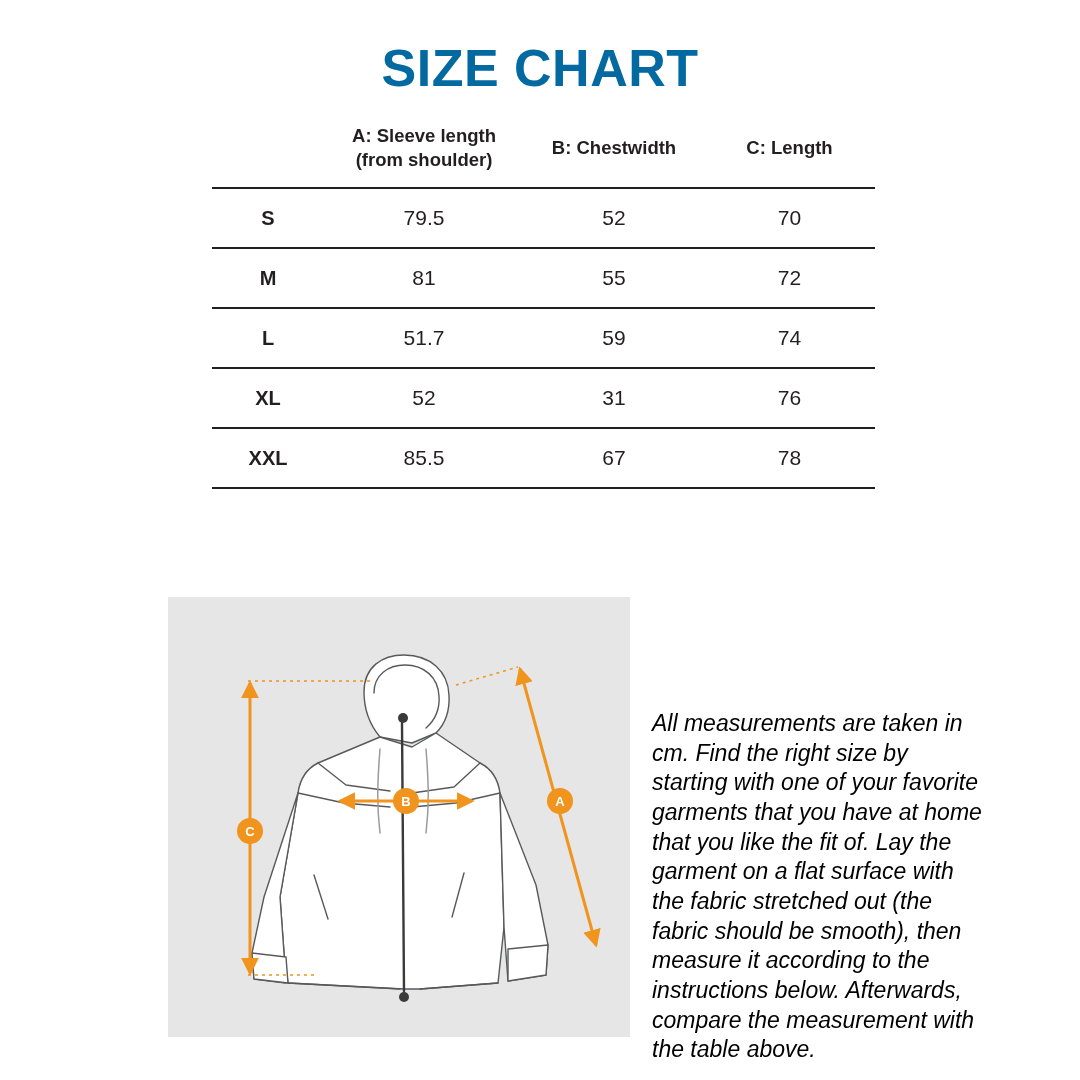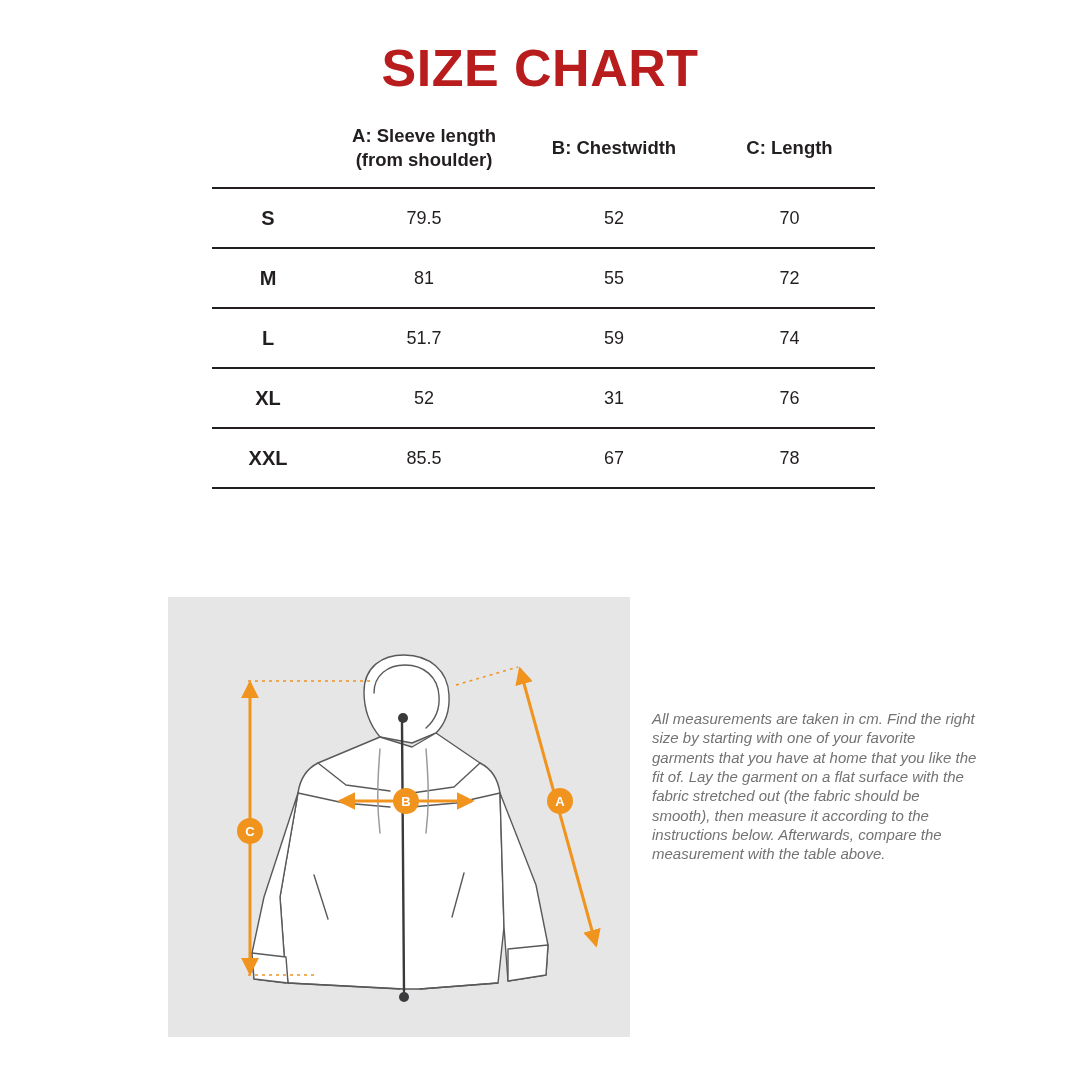--- a/index.html
+++ b/index.html
@@ -22,21 +22,21 @@
   
   .title {
     position: absolute;
     top: 38px;
     left: 0;
     width: 1080px;
     text-align: center;
     font-size: 52px;
     font-weight: bold;
     letter-spacing: 0.5px;
-    color: #b91c1c;
+    color: #0369a1;
   }
 
   
   .table-wrap {
     position: absolute;
     top: 124px;
     left: 212px;
     width: 663px;
   }
   table.size-table {
@@ -58,21 +58,21 @@
     padding: 0 0 16px 0;
     font-size: 18.5px;
     font-weight: bold;
     color: #231f20;
     line-height: 1.28;
   }
   thead th .hdr-sub { display: block; }
 
   tbody td {
     height: 60px;
-    font-size: 18px;
+    font-size: 21px;
     font-weight: normal;
     border-top: 2.5px solid #231f20;
     color: #231f20;
   }
   tbody tr:last-child td { border-bottom: 2.5px solid #231f20; }
   tbody td.size-cell {
     font-weight: bold;
     font-size: 20px;
   }
 
@@ -86,24 +86,24 @@
     background: #e6e6e6;
   }
   .illus svg { display: block; }
 
   
   .note {
     position: absolute;
     left: 652px;
     top: 709px;
     width: 330px;
-    font-size: 15px;
+    font-size: 23px;
     font-style: italic;
     line-height: 1.29;
-    color: #737373;
+    color: #000000;
   }
 </style>
 </head>
 <body>
 
 <div class="page">
 
   <div class="title">SIZE CHART</div>
 
   <div class="table-wrap">

